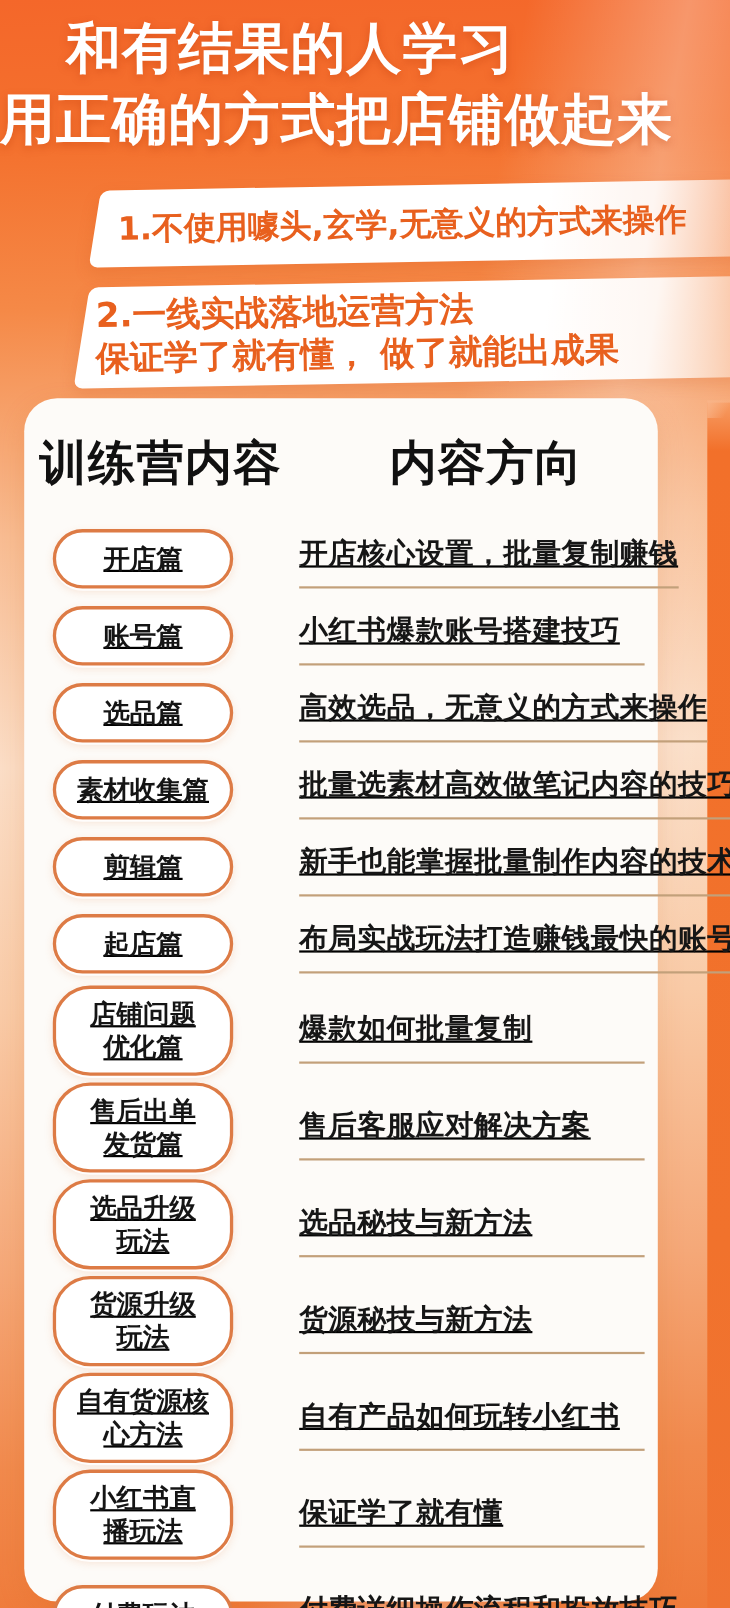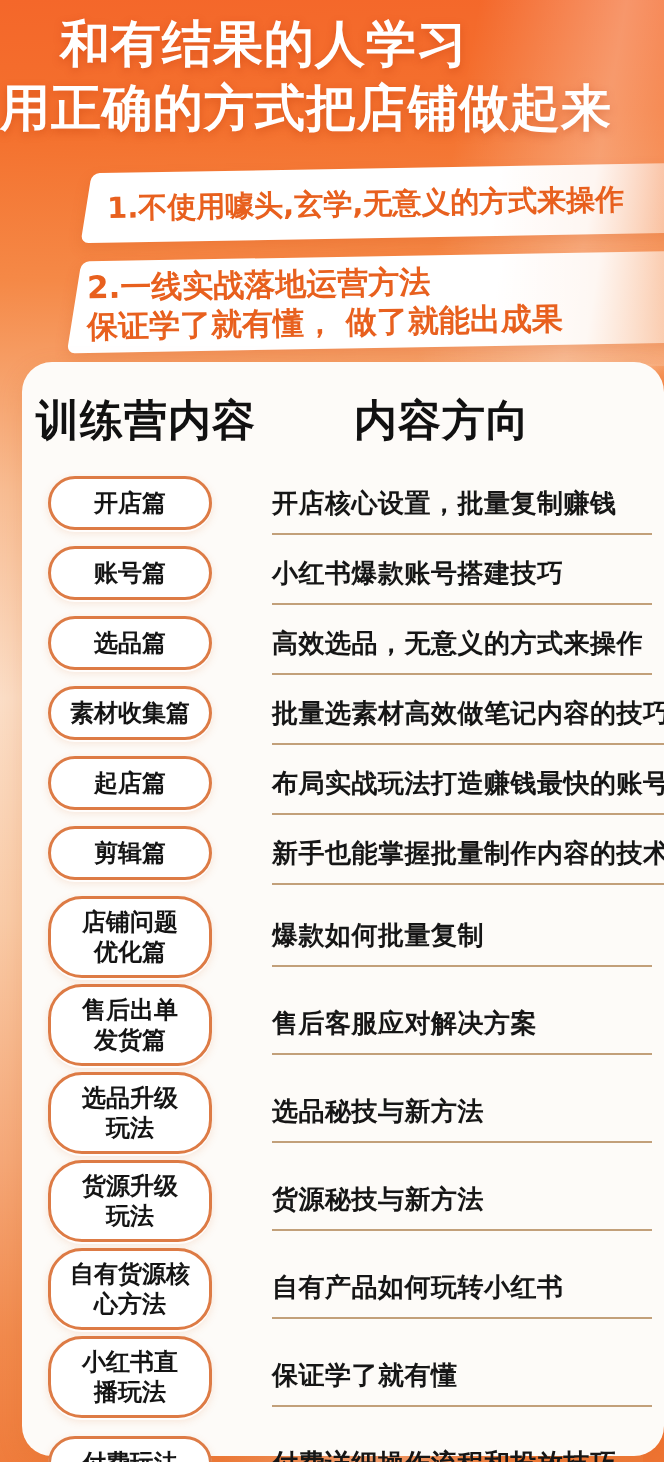--- a/index.html
+++ b/index.html
@@ -46,34 +46,34 @@
     position:relative; transform:rotate(-1deg);
     color:var(--banner-text,#e8601e); font-weight:800; white-space:nowrap;
   }
   .banner-1 { left:42px; top:168px; width:600px; height:70px; padding:16px 0 0 20px; }
   .banner-1 .banner-text { font-size:29px; }
   .banner-2 { left:30px; top:256px; width:616px; height:92px; padding:7px 0 0 12px; }
   .banner-2 .banner-text { font-size:31px; line-height:39px; }
 
   
   .card {
-    position:absolute; left:22px; top:362px; width:642px; height:1094px;
+    position:absolute; left:22px; top:362px; width:576px; height:1094px;
     background:var(--card-bg,#fdfbf8); border-radius:30px;
     box-shadow:0 8px 24px rgba(210,100,30,.18);
     padding:30px 8px 0 26px;
   }
   .card-head { display:flex; align-items:flex-end; padding-left:0; margin-bottom:26px; }
   .card-head .col1, .card-head .col2 {
     color:#111111; font-size:43px; font-weight:900; letter-spacing:1px; white-space:nowrap;
   }
   .card-head .col1 { margin-left:-12px; }
   .card-head .col2 { margin-left:98px; }
 
   .rows { display:flex; flex-direction:column; }
-  .row { display:flex; align-items:flex-start; margin-bottom:11px; }
+  .row { display:flex; align-items:flex-end; margin-bottom:11px;text-decoration:underline; }
   .row.tall { margin-bottom:6px; }
   .row.last { margin-top:12px; }
 
   .pill {
     flex:0 0 164px; width:164px; min-height:54px;
     border:3px solid var(--pill-border,#dd7b45); border-radius:28px;
     background:#ffffff;
     display:flex; align-items:center; justify-content:center;
     box-shadow:0 2px 0 rgba(255,255,255,.9), 0 3px 8px rgba(220,120,60,.18);
   }
@@ -141,30 +141,30 @@
 
   <div class="row">
     <div class="pill">
       <span class="pill-label">素材收集篇</span>
     </div>
     <div class="desc">批量选素材高效做笔记内容的技巧</div>
   </div>
 
   <div class="row">
     <div class="pill">
+      <span class="pill-label">剪辑篇</span>
+    </div>
+    <div class="desc">新手也能掌握批量制作内容的技术</div>
+  </div>
+
+  <div class="row">
+    <div class="pill">
       <span class="pill-label">起店篇</span>
     </div>
     <div class="desc">布局实战玩法打造赚钱最快的账号</div>
-  </div>
-
-  <div class="row">
-    <div class="pill">
-      <span class="pill-label">剪辑篇</span>
-    </div>
-    <div class="desc">新手也能掌握批量制作内容的技术</div>
   </div>
 
   <div class="row tall">
     <div class="pill">
       <span class="pill-label">店铺问题
 优化篇</span>
     </div>
     <div class="desc">爆款如何批量复制</div>
   </div>
 

